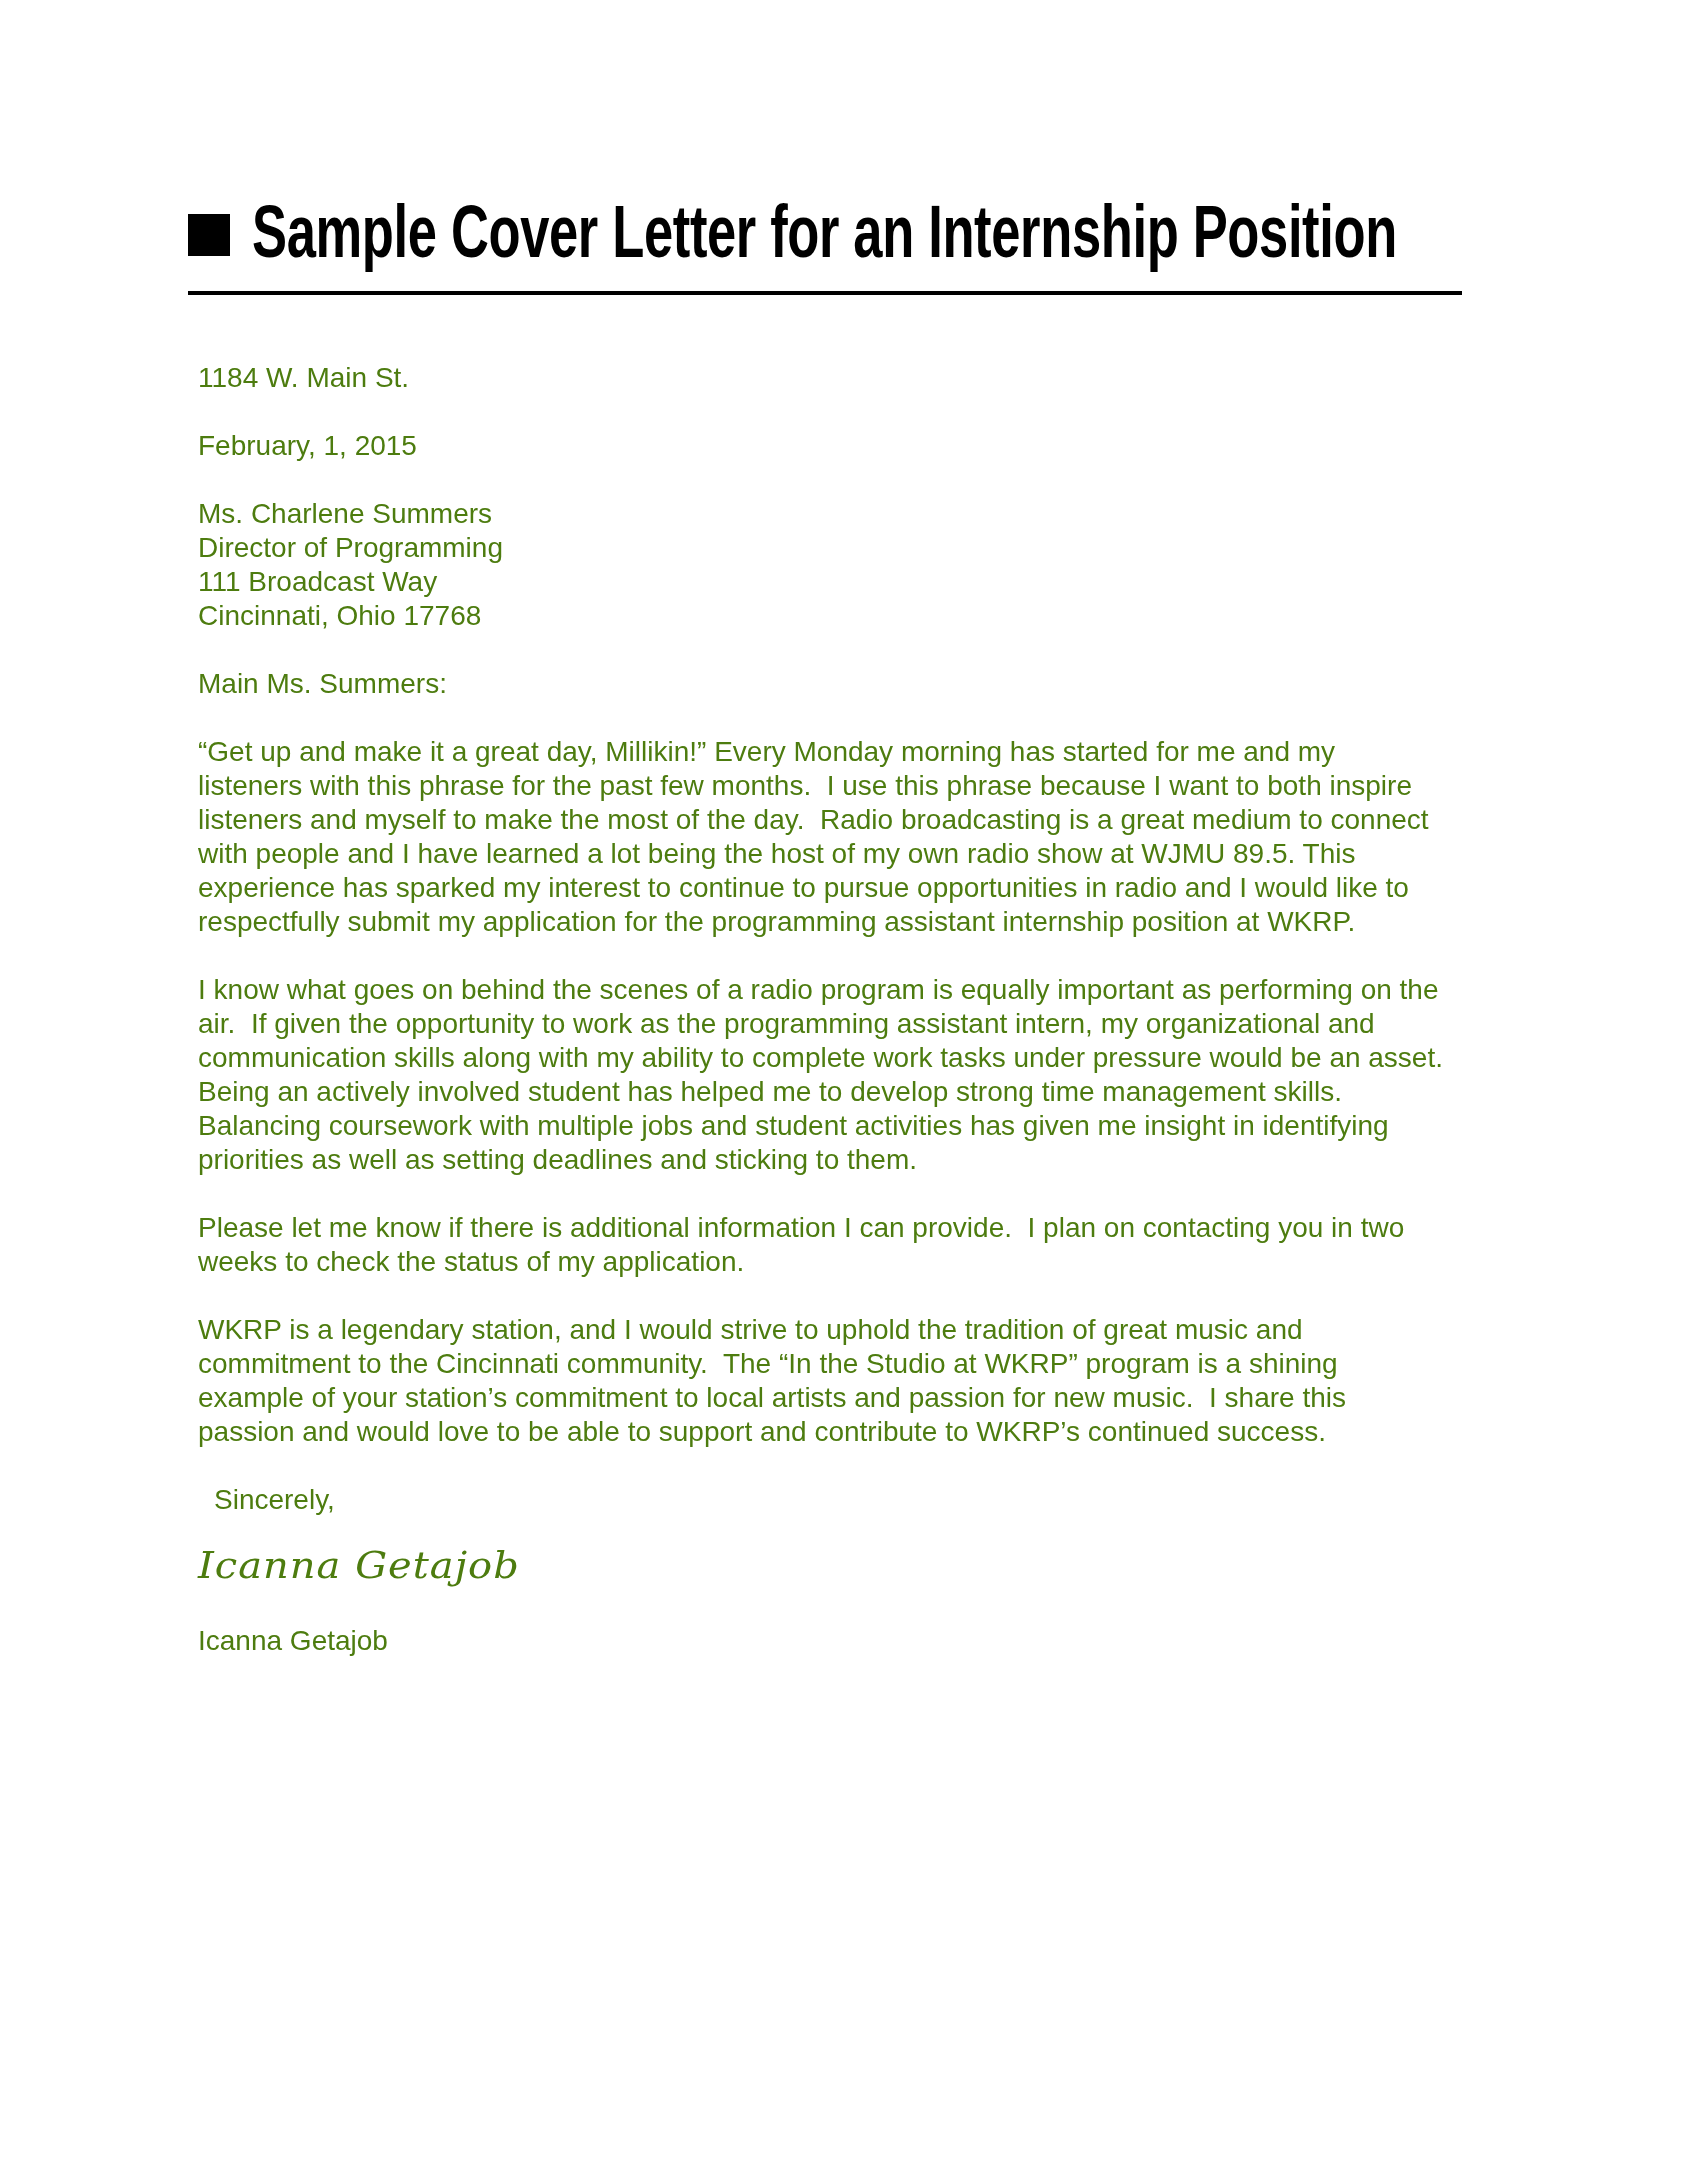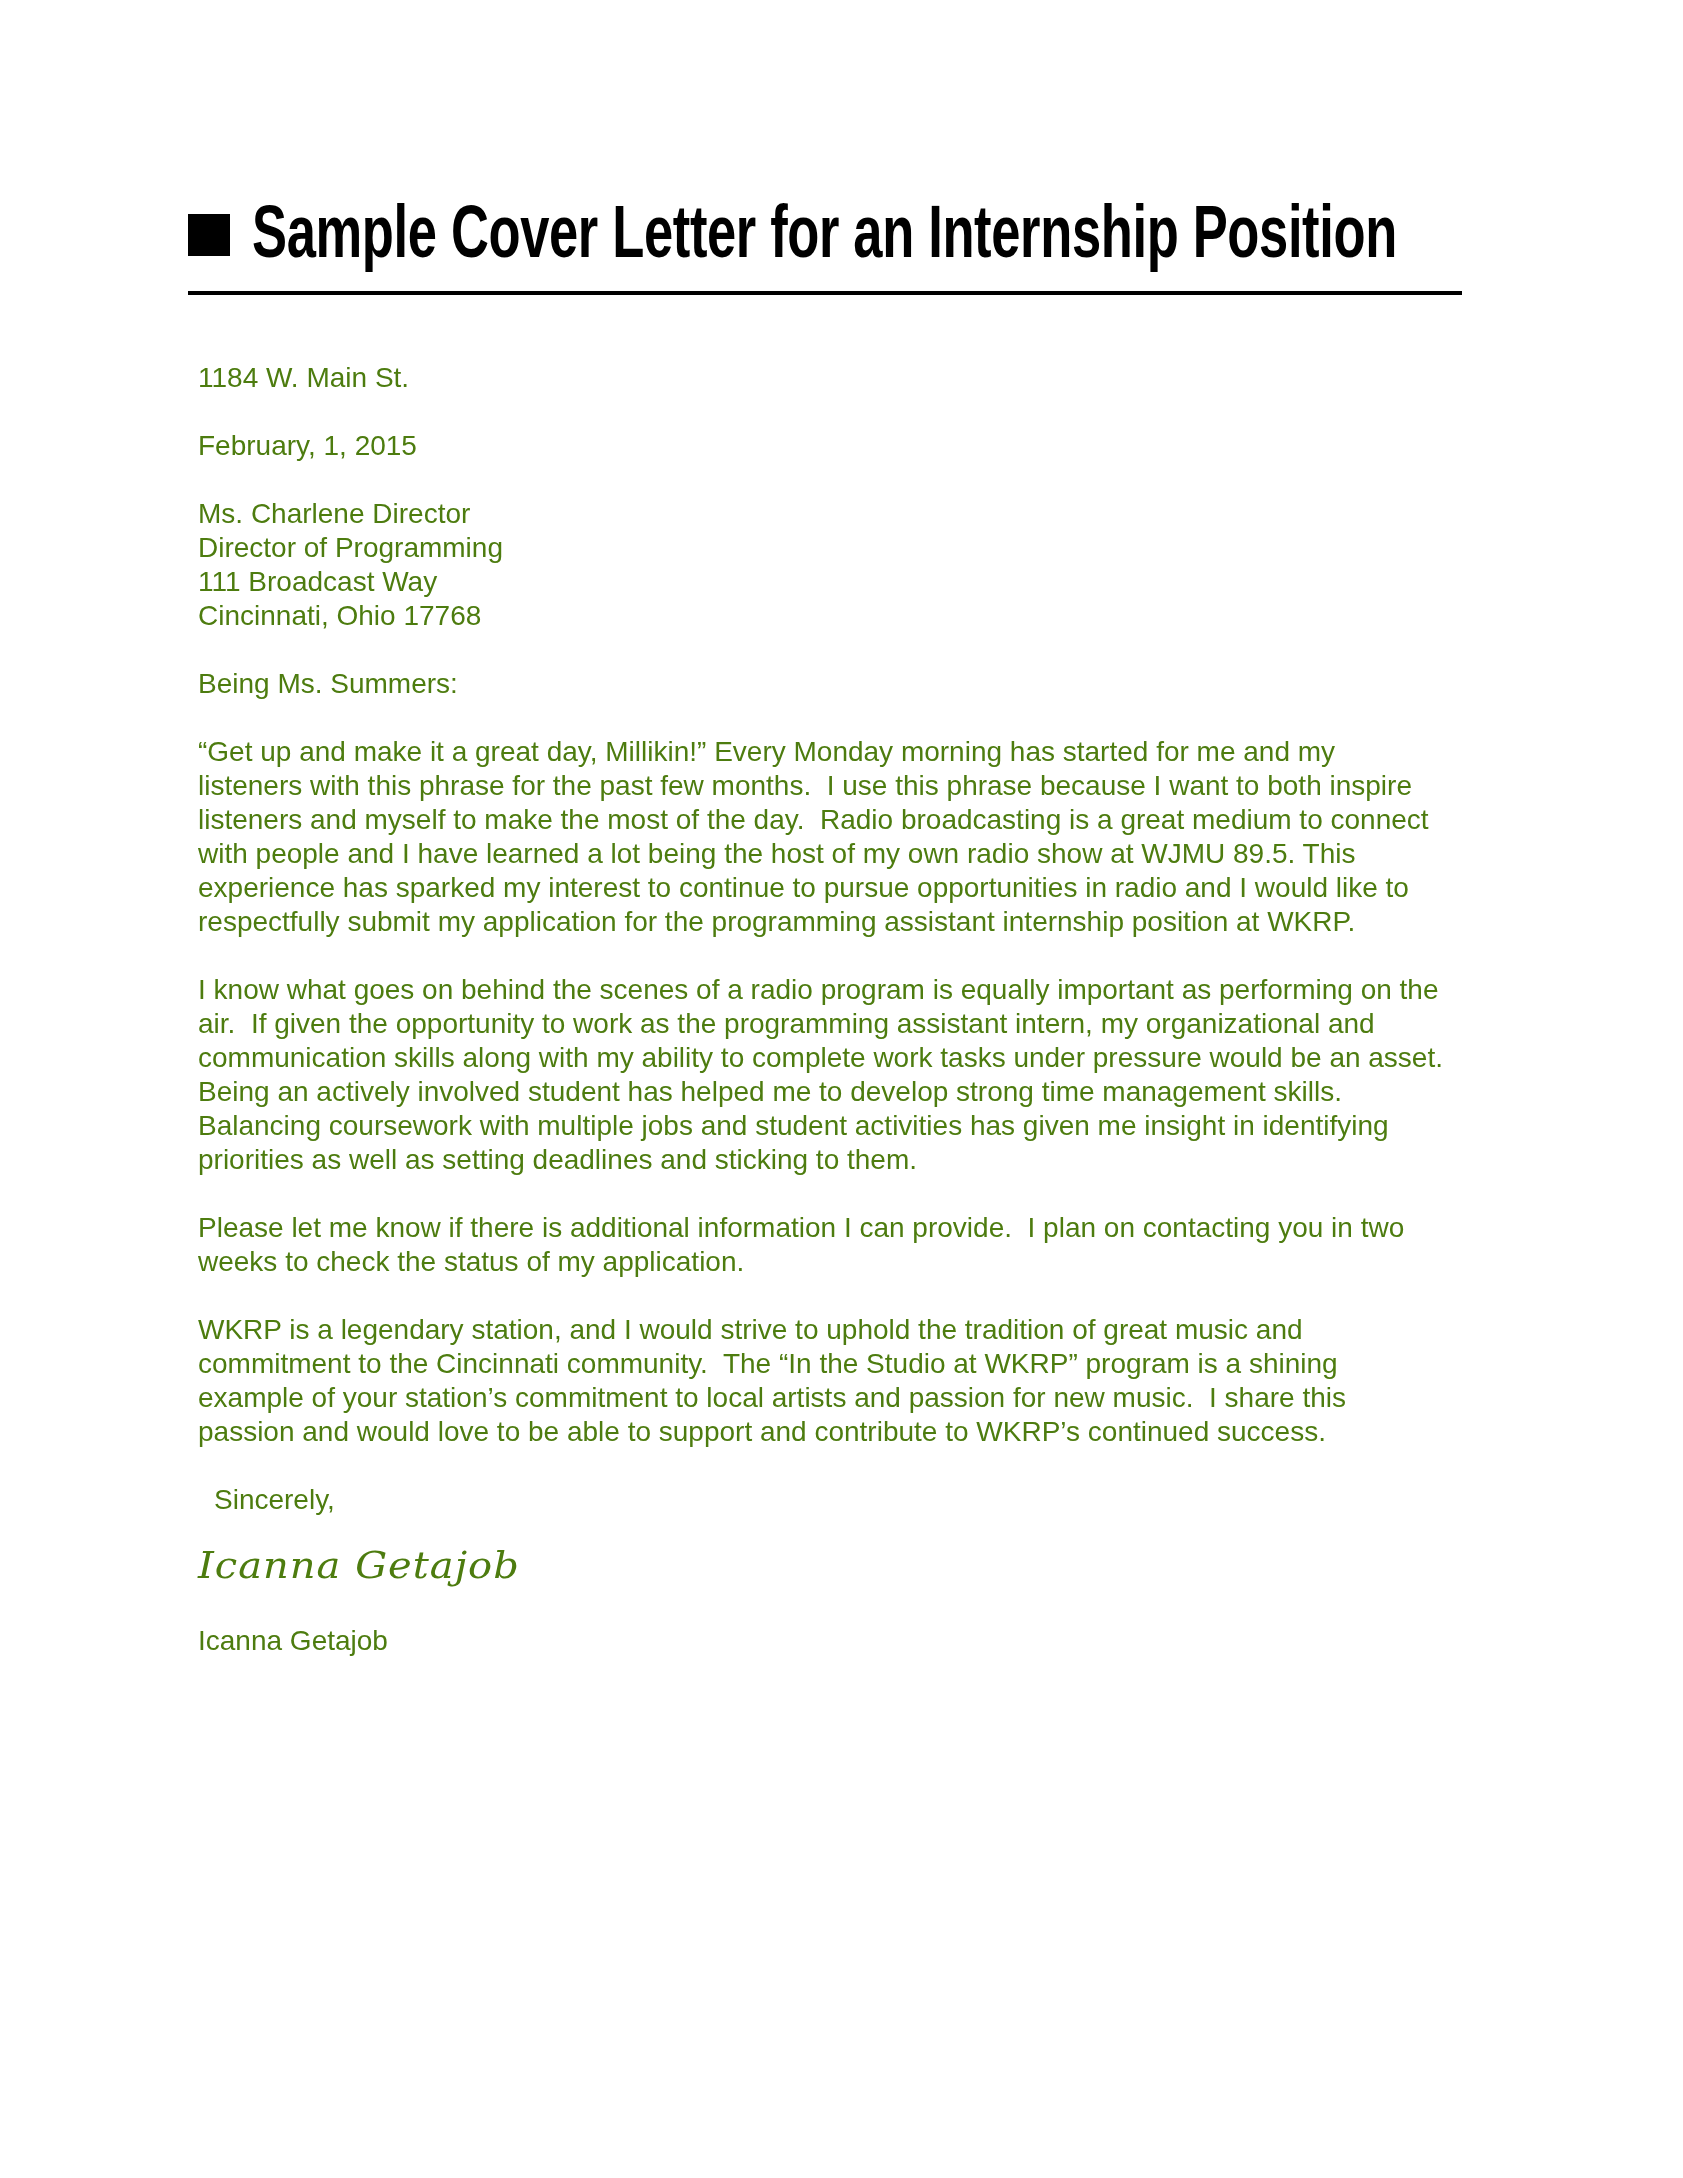--- a/index.html
+++ b/index.html
@@ -122,28 +122,28 @@
 
     <div class="block">
       <span class="line">1184 W. Main St.</span>
     </div>
 
     <div class="block">
       <span class="line">February, 1, 2015</span>
     </div>
 
     <div class="block">
-      <span class="line">Ms. Charlene Director</span>
+      <span class="line">Ms. Charlene Summers</span>
       <span class="line">Director of Programming</span>
       <span class="line">111 Broadcast Way</span>
       <span class="line">Cincinnati, Ohio 17768</span>
     </div>
 
     <div class="block">
-      <span class="line">Being Ms. Summers:</span>
+      <span class="line">Main Ms. Summers:</span>
     </div>
 
     <p class="para">“Get up and make it a great day, Millikin!” Every Monday morning has started for me and my listeners with this phrase for the past few months.  I use this phrase because I want to both inspire listeners and myself to make the most of the day.  Radio broadcasting is a great medium to connect with people and I have learned a lot being the host of my own radio show at WJMU 89.5. This experience has sparked my interest to continue to pursue opportunities in radio and I would like to respectfully submit my application for the programming assistant internship position at WKRP.</p>
     <p class="para">I know what goes on behind the scenes of a radio program is equally important as performing on the air.  If given the opportunity to work as the programming assistant intern, my organizational and communication skills along with my ability to complete work tasks under pressure would be an asset.  Being an actively involved student has helped me to develop strong time management skills.  Balancing coursework with multiple jobs and student activities has given me insight in identifying priorities as well as setting deadlines and sticking to them.</p>
     <p class="para">Please let me know if there is additional information I can provide.  I plan on contacting you in two weeks to check the status of my application.</p>
     <p class="para">WKRP is a legendary station, and I would strive to uphold the tradition of great music and commitment to the Cincinnati community.  The “In the Studio at WKRP” program is a shining example of your station’s commitment to local artists and passion for new music.  I share this passion and would love to be able to support and contribute to WKRP’s continued success.</p>
 
     <div class="sign-off">
       <span class="line">Sincerely,</span>
     </div>

